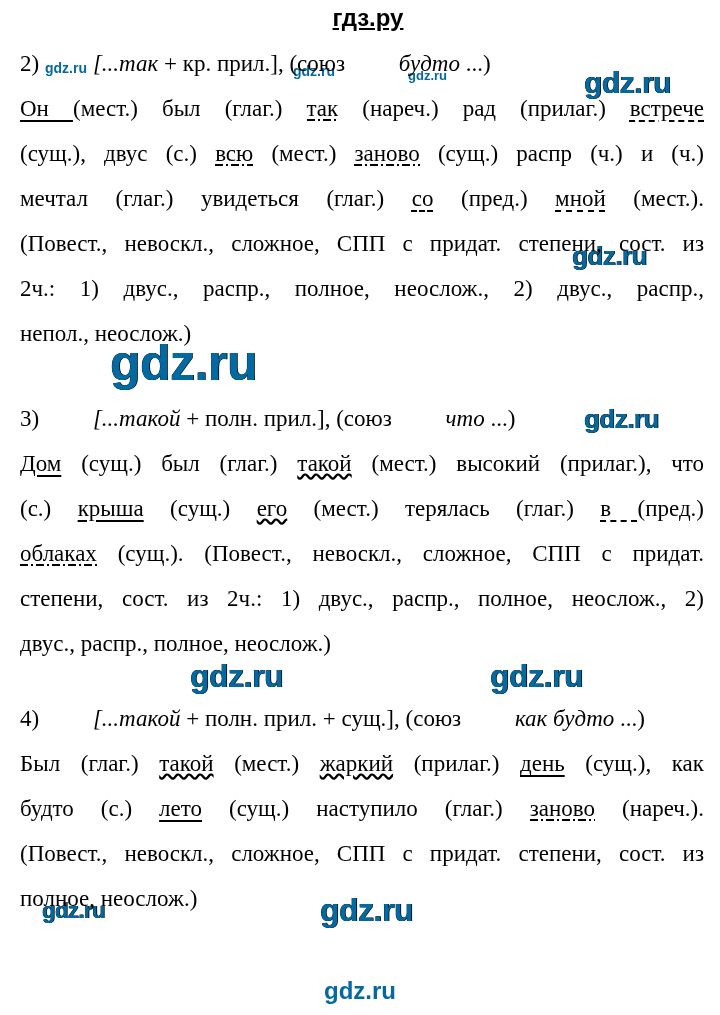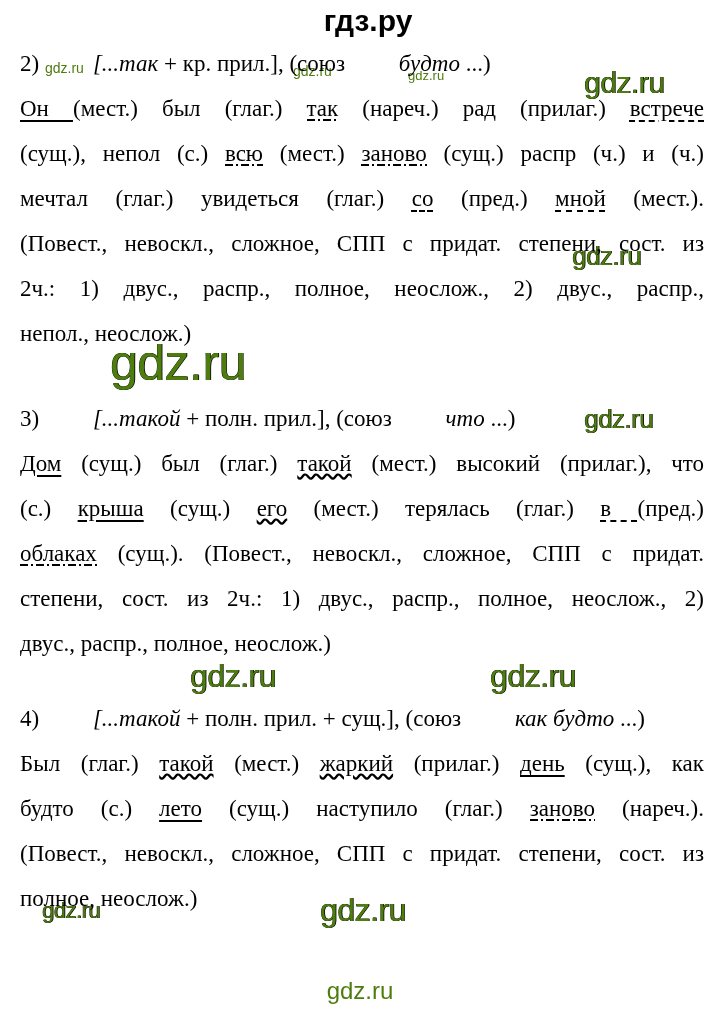--- a/index.html
+++ b/index.html
@@ -6,25 +6,25 @@
   #page{
     position:relative;
     width:720px;height:1015px;
     background:#fff;color:#000;
     font-family:"Liberation Serif","DejaVu Serif",serif;
     overflow:hidden;
   }
   
   #logo{
     position:absolute;top:4px;left:16px;right:0;text-align:center;
-    font-family:"Liberation Sans",sans-serif;font-weight:bold;font-size:30px;
+    font-family:"Liberation Sans",sans-serif;font-weight:bold;font-size:24px;text-decoration:underline;
   }
   .wm{
-    position:absolute;color:#4d7c0f;white-space:nowrap;
-    font-family:"Liberation Sans","DejaVu Sans",sans-serif;font-weight:normal;
+    position:absolute;color:#0369a1;white-space:nowrap;
+    font-family:"Liberation Sans","DejaVu Sans",sans-serif;font-weight:bold;
   }
   .heavy{text-shadow:0.7px 0 0 #000,-0.3px 0 0 #000;letter-spacing:-0.5px;}
   #wm-s1{left:45px; top:60px; font-size:14px;}
   #wm-s2{left:293px;top:63px; font-size:14px;}
   #wm-s3{left:408px;top:68px; font-size:13px;}
   #wm-tr{left:584px;top:66px; font-size:30px;}
   #wm-r2{left:572px;top:241px;font-size:26px;}
   #wm-big{left:110px;top:334px;font-size:50px;}
   #wm-r3{left:584px;top:404px;font-size:26px;}
   #wm-m1{left:190px;top:658px;font-size:32px;}
@@ -68,21 +68,21 @@
   <div class="wm heavy" id="wm-r3">gdz.ru</div>
   <div class="wm heavy" id="wm-m1">gdz.ru</div>
   <div class="wm heavy" id="wm-m2">gdz.ru</div>
   <div class="wm heavy" id="wm-b1">gdz.ru</div>
   <div class="wm heavy" id="wm-b2">gdz.ru</div>
   <div class="wm" id="footer-wm">gdz.ru</div>
 
   <div class="section" id="sec2">
     <div class="line"><span>2) </span><span class="it">[...так</span><span> + кр. прил.], (союз </span><span class="it">будто</span><span> ...)</span></div>
     <div class="line j"><span class="u-solid">Он </span><span>(мест.) </span><span class="u-double">был</span><span> (глаг.) </span><span class="u-dashdot">так</span><span> (нареч.) </span><span class="u-double">рад</span><span> (прилаг.) </span><span class="u-dashed">встрече</span></div>
-    <div class="line j"><span>(сущ.), непол (с.) </span><span class="u-dashdot">всю</span><span> (мест.) </span><span class="u-dashdot">заново</span><span> (сущ.) распр (ч.) и (ч.)</span></div>
+    <div class="line j"><span>(сущ.), двус (с.) </span><span class="u-dashdot">всю</span><span> (мест.) </span><span class="u-dashdot">заново</span><span> (сущ.) распр (ч.) и (ч.)</span></div>
     <div class="line j"><span class="u-double">мечтал</span><span> (глаг.) </span><span class="u-double">увидеться</span><span> (глаг.) </span><span class="u-dashed">со</span><span> (пред.) </span><span class="u-dashed">мной</span><span> (мест.).</span></div>
     <div class="line j"><span>(Повест., невоскл., сложное, СПП с придат. степени, сост. из</span></div>
     <div class="line j"><span>2ч.: 1) двус., распр., полное, неослож., 2) двус., распр.,</span></div>
     <div class="line"><span>непол., неослож.)</span></div>
   </div>
 
   <div class="section" id="sec3">
     <div class="line"><span>3) </span><span class="it">[...такой</span><span> + полн. прил.], (союз </span><span class="it">что</span><span> ...)</span></div>
     <div class="line j"><span class="u-solid">Дом</span><span> (сущ.) </span><span class="u-double">был</span><span> (глаг.) </span><span class="u-wavy">такой</span><span> (мест.) </span><span class="u-double">высокий</span><span> (прилаг.), что</span></div>
     <div class="line j"><span>(с.) </span><span class="u-solid">крыша</span><span> (сущ.) </span><span class="u-wavy">его</span><span> (мест.) </span><span class="u-double">терялась</span><span> (глаг.) </span><span class="u-dashed">в </span><span>(пред.)</span></div>

